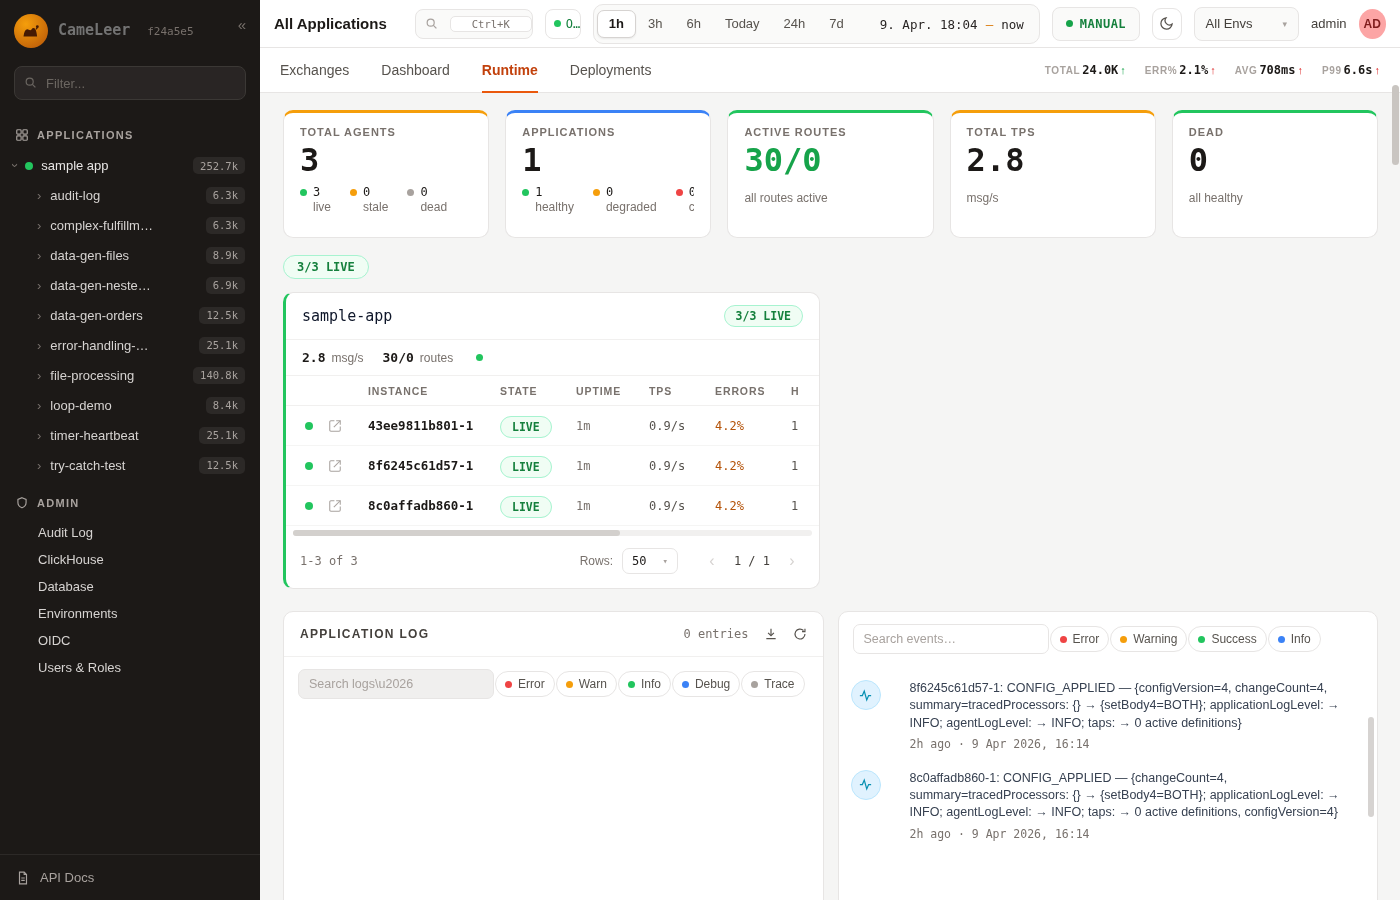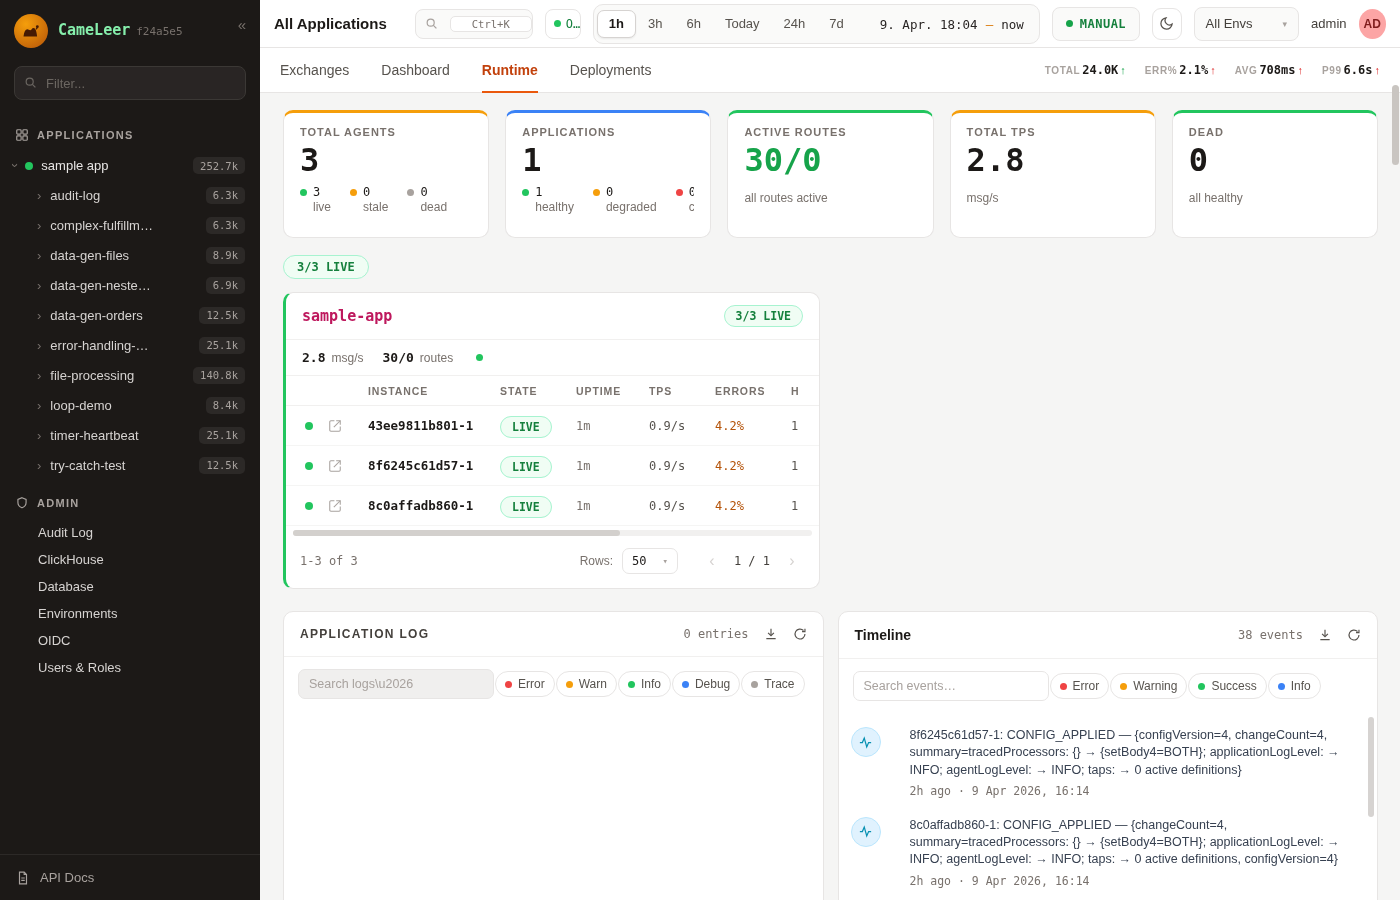--- a/index.html
+++ b/index.html
@@ -9,22 +9,22 @@
   .dot{border-radius:50%;display:inline-block;flex-shrink:0}
   .dot-green{background:#22c55e}.dot-amber{background:#f59e0b}.dot-gray{background:#a8a29e}
   .dot-red{background:#ef4444}.dot-blue{background:#3b82f6}
   svg{display:block}
 
   
   .sidebar{width:260px;min-width:260px;height:100%;background:#1c1917;color:#d6d3d1;display:flex;flex-direction:column}
   .sb-head{display:flex;align-items:flex-start;gap:10px;padding:14px 14px 10px}
   .logo-badge{width:34px;height:34px;border-radius:50%;background:radial-gradient(circle at 35% 30%,#f59e0b,#b45309);display:flex;align-items:center;justify-content:center;flex-shrink:0}
   .logo-line{margin-top:7px;white-space:nowrap}
-  .logo-name{font-family:"DejaVu Sans Mono",monospace;font-weight:700;font-size:15px;color:#86efac}
-  .logo-ver{font-family:"DejaVu Sans Mono",monospace;font-size:11px;color:#78716c;margin-left:6px}
+  .logo-name{font-family:"DejaVu Sans Mono",monospace;font-weight:700;font-size:15px;color:#737373}
+  .logo-ver{font-family:"DejaVu Sans Mono",monospace;font-size:11px;color:#78716c;margin-left:17px}
   .collapse{margin-left:auto;color:#78716c;font-size:15px;cursor:pointer;margin-top:2px}
   .filter-wrap{margin:8px 14px 12px;position:relative}
   .filter-input{width:100%;height:34px;background:#292524;border:1px solid #3b3835;border-radius:8px;color:#d6d3d1;padding:0 10px 0 31px;font-size:13px;outline:none}
   .filter-input::placeholder{color:#6b6661}
   .filter-icon{position:absolute;left:10px;top:10px;color:#6b6661}
   .sb-nav{flex:1;overflow:hidden}
   .sb-section{display:flex;align-items:center;gap:8px;padding:0 15px;margin:16px 0 9px;font-size:11px;letter-spacing:1.3px;color:#a8a29e;font-weight:700}
   .app-row{display:flex;align-items:center;gap:8px;padding:6px 15px 6px 13px;font-size:13px;color:#e7e5e4;cursor:pointer}
   .app-row .dot{width:8px;height:8px}
   .chev{color:#78716c;font-size:13px;line-height:1;flex-shrink:0}
@@ -81,21 +81,21 @@
   .dotstats{display:flex;gap:19px;margin-top:7px;white-space:nowrap;overflow:hidden}
   .dotstat{display:flex;gap:6px}
   .dotstat .dot{width:7px;height:7px;margin-top:4px}
   .ds-value{font-family:"DejaVu Sans Mono",monospace;font-size:12px;color:#1c1917}
   .ds-label{font-size:12px;color:#78716c;margin-top:1px}
   .live-pill{display:inline-flex;margin:17px 0 13px;background:#f0fdf4;border:1px solid #a7f3d0;color:#15803d;font-family:"DejaVu Sans Mono",monospace;font-size:12px;font-weight:700;border-radius:999px;padding:4px 13px;cursor:pointer}
 
   
   .app-card{width:537px;background:#fff;border:1px solid #e7e5e4;border-left:3px solid #22c55e;border-radius:10px;overflow:hidden}
   .ac-head{display:flex;align-items:center;justify-content:space-between;padding:12px 16px;border-bottom:1px solid #f1f0ef}
-  .ac-name{font-family:"DejaVu Sans Mono",monospace;font-size:15px;font-weight:700;color:#be185d}
+  .ac-name{font-family:"DejaVu Sans Mono",monospace;font-size:15px;font-weight:400;color:#0f172a}
   .pill-live{background:#f0fdf4;border:1px solid #a7f3d0;color:#15803d;font-family:"DejaVu Sans Mono",monospace;font-size:11.5px;font-weight:700;border-radius:999px;padding:3px 11px}
   .ac-stats{display:flex;align-items:center;gap:6px;padding:10px 16px;border-bottom:1px solid #f1f0ef;font-size:12px}
   .ac-num{font-family:"DejaVu Sans Mono",monospace;font-weight:700;color:#1c1917;font-size:13px}
   .ac-unit{color:#78716c;margin-right:13px}
   .ac-stats .dot{width:7px;height:7px;margin-left:4px}
   .tbl-head{display:flex;align-items:center;height:30px;border-bottom:1px solid #f1f0ef}
   .tbl-row{display:flex;align-items:center;height:40px;border-bottom:1px solid #f5f5f4}
   .c-dot{width:42px;padding-left:19px;flex-shrink:0;display:flex}
   .c-icon{width:40px;flex-shrink:0;display:flex;color:#a8a29e;cursor:pointer}
   .c-inst{width:132px;flex-shrink:0;font-family:"DejaVu Sans Mono",monospace;font-size:12.5px;font-weight:700;color:#1c1917}
@@ -576,39 +576,20 @@
               <span>Debug</span>
             </div>
           <div class="chip">
               <span class="dot dot-gray"></span>
               <span>Trace</span>
             </div>
         </div>
       </section>
 
       <section class="panel">
-        <div class="panel-head">
-          <span class="panel-title">Timeline</span>
-          <div class="panel-meta">
-            <span class="meta-count">38 events</span>
-            <span>
-                <svg width="14" height="14" viewBox="0 0 24 24" fill="none" stroke="currentColor" stroke-width="2">
-                  <path d="M12 3v11"></path>
-                  <path d="M7 10l5 5 5-5"></path>
-                  <path d="M4 20h16"></path>
-                </svg>
-              </span>
-            <span>
-                <svg width="14" height="14" viewBox="0 0 24 24" fill="none" stroke="currentColor" stroke-width="2">
-                  <path d="M20.5 12a8.5 8.5 0 1 1-2.5-6"></path>
-                  <path d="M20.5 3v5h-5"></path>
-                </svg>
-              </span>
-          </div>
-        </div>
         <div class="panel-controls">
           <input class="tl-search" placeholder="Search events…" style="">
           <div class="chip">
               <span class="dot dot-red"></span>
               <span>Error</span>
             </div>
           <div class="chip">
               <span class="dot dot-amber"></span>
               <span>Warning</span>
             </div>

